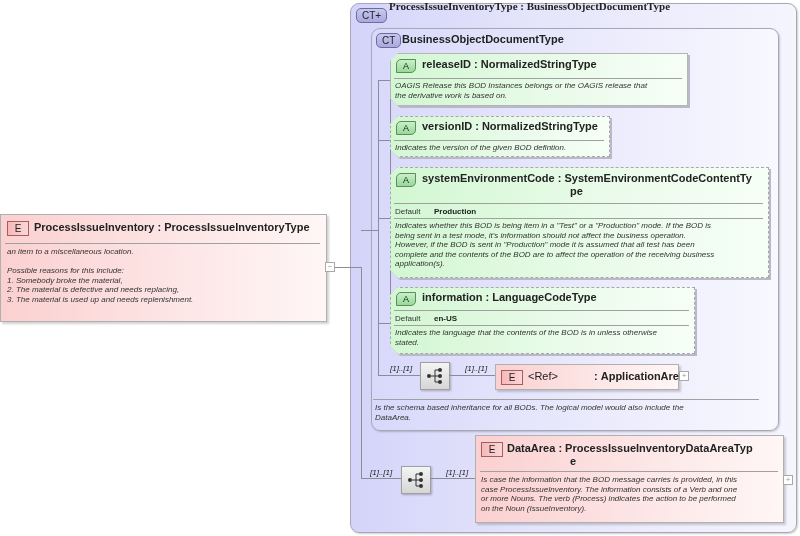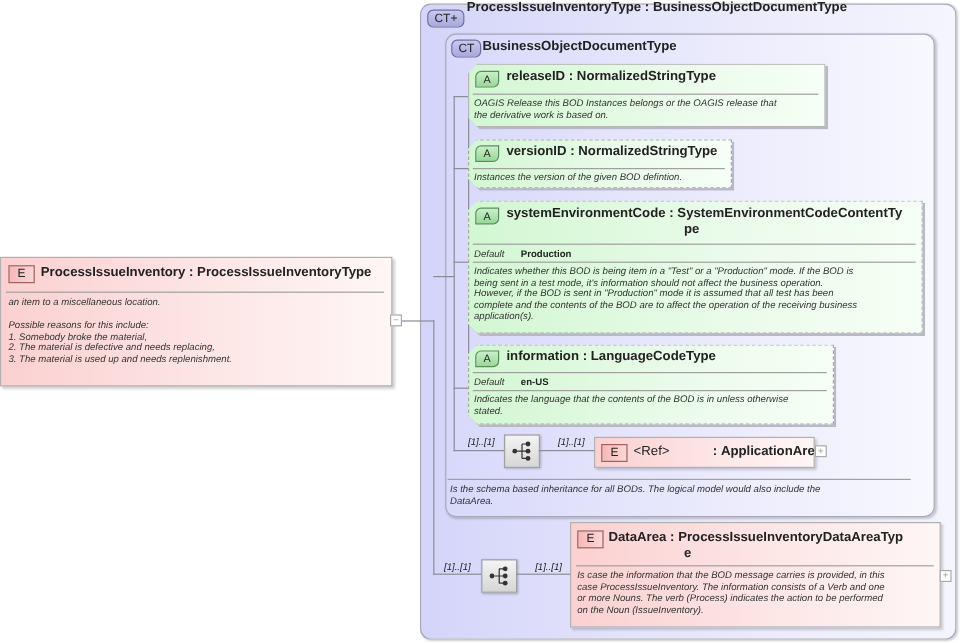--- a/index.html
+++ b/index.html
@@ -61,21 +61,21 @@
     position:absolute; width:20px; height:13px; line-height:13px;
     font-size:10px; text-align:center; color:#222;
     border:1px solid #a06060;
     background:linear-gradient(90deg,#f8b8b8,#fbd6d6);
   }
   .box-title { position:absolute; font-size:11px; font-weight:bold; color:#222; white-space:nowrap; }
   .sep { position:absolute; height:1px; background:#a0a0a0; }
   .doc {
     position:absolute; font-size:8px; font-style:italic; color:#333; line-height:9.5px;
   }
-  .deflabel { position:absolute; font-size:8px; font-style:italic; color:#333; }
+  .deflabel { position:absolute; font-size:8px; color:#333; }
   .defval { position:absolute; font-size:8px; font-weight:bold; color:#222; }
 
   
   .elem {
     position:absolute;
     border:1px solid #b0b0b0;
     background:linear-gradient(90deg,#fbd0d0 0%,#fde6e6 55%,#fff6f6 100%);
     box-shadow:2px 2px 2px rgba(0,0,0,0.18);
   }
 
@@ -110,21 +110,21 @@
     <div>1. Somebody broke the material,</div>
     <div>2. The material is defective and needs replacing,</div>
     <div>3. The material is used up and needs replenishment.</div>
   </div>
 </div>
 <div class="toggle" style="left:325px; top:262px;">−</div>
 <div class="line-h" style="left:335px; top:267px; width:15px;"></div>
 
 <div class="ct-outer"></div>
 <span class="ct-badge" style="left:356px; top:8px;">CT+</span>
-<span class="ct-title" style="left:389px; top:0;">ProcessIssueInventoryType : BusinessObjectDocumentType</span>
+<span class="ct-title" style="left:389px; top:0;font-family:Liberation Serif, serif;">ProcessIssueInventoryType : BusinessObjectDocumentType</span>
 
 <div class="line-v" style="left:361px; top:267px; height:212px;"></div>
 <div class="line-h" style="left:350px; top:267px; width:12px;"></div>
 <div class="line-h" style="left:361px; top:478px; width:40px;"></div>
 
 <div class="ct-inner"></div>
 <span class="ct-badge" style="left:376px; top:33px;">CT</span>
 <span class="ct-title" style="left:402px; top:33px;">BusinessObjectDocumentType</span>
 
 <div class="line-v" style="left:378px; top:80px; height:296px;"></div>
@@ -151,21 +151,21 @@
 
 <div class="attr-shadow" style="left:392px; top:118px; width:220px; height:41px;"></div>
 <div class="attr" style="left:390px; top:116px; width:220px; height:41px;">
   <div class="attr-frame dashed"></div>
   <span class="a-badge" style="left:6px; top:5px;">A</span>
   <span class="box-title" style="left:32px; top:4px;">
     <span>versionID</span>&nbsp;:&nbsp;<span>NormalizedStringType</span>
   </span>
   <div class="sep" style="left:4px; top:24px; width:210px;"></div>
   <div class="doc" style="left:5px; top:27px; width:210px;">
-    <div>Instances the version of the given BOD defintion.</div>
+    <div>Indicates the version of the given BOD defintion.</div>
   </div>
 </div>
 
 <div class="attr-shadow" style="left:392px; top:169px; width:379px; height:111px;"></div>
 <div class="attr" style="left:390px; top:167px; width:379px; height:111px;">
   <div class="attr-frame dashed"></div>
   <span class="a-badge" style="left:6px; top:6px;">A</span>
   <span class="box-title" style="left:32px; top:5px;">
     <span>systemEnvironmentCode</span>&nbsp;:&nbsp;<span>SystemEnvironmentCodeContentTy</span>
   </span>

